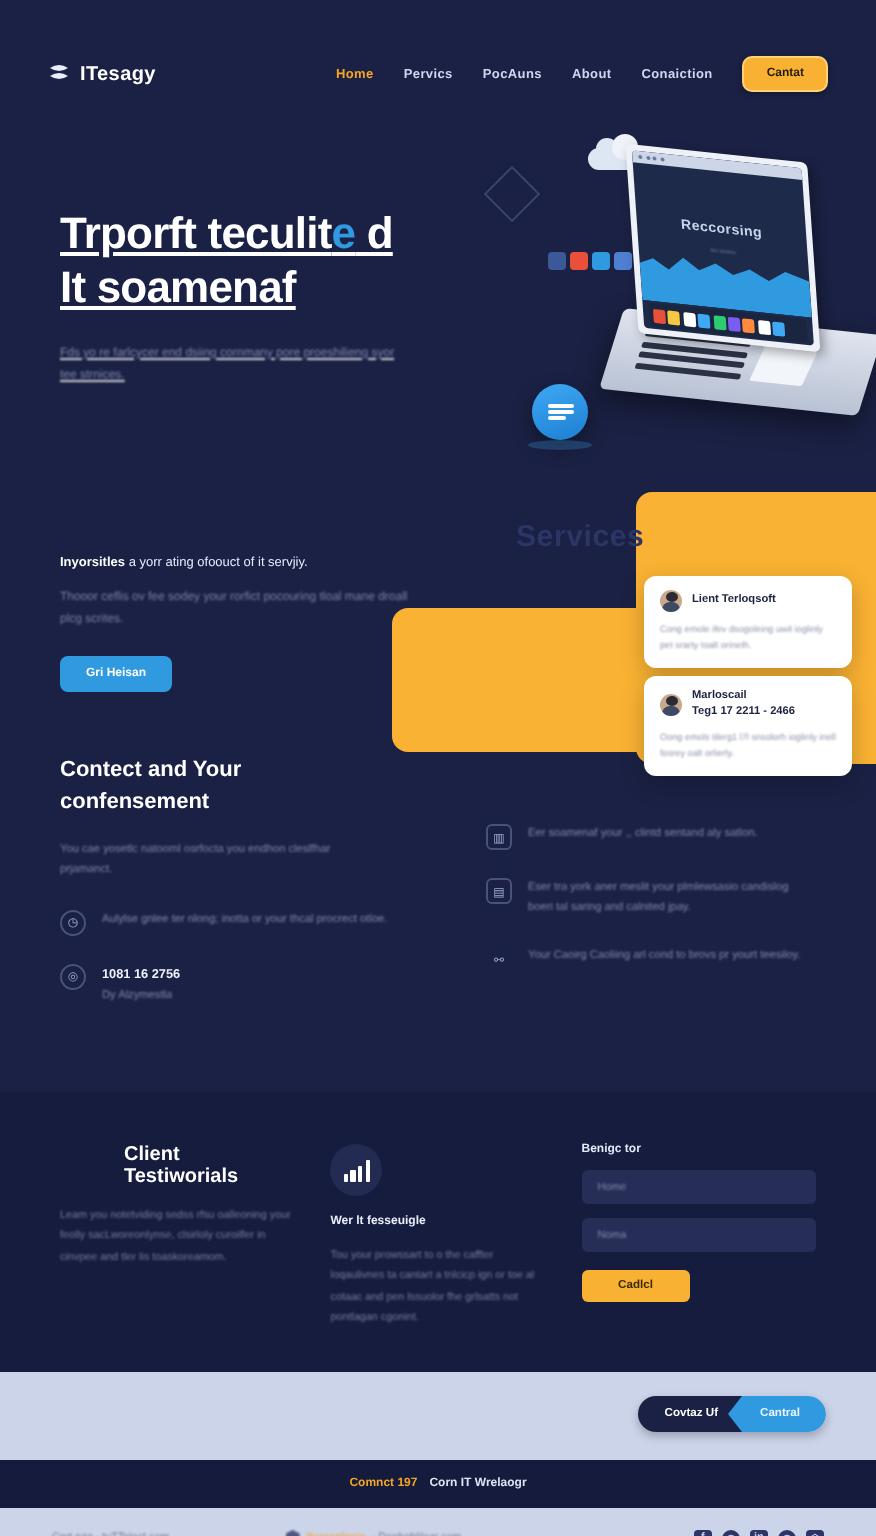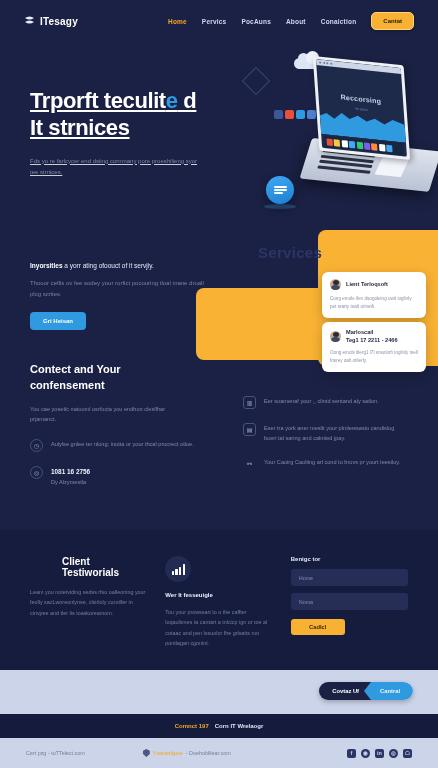--- a/index.html
+++ b/index.html
@@ -2,21 +2,21 @@
 <html><head>
 <meta charset="utf-8">
 <style>
   * { box-sizing: border-box; margin:0; padding:0; }
   html,body{ background:#0e1330; }
   body{
     width:438px; height:768px; position:relative; overflow:hidden;
     font-family:"Liberation Sans", sans-serif;
     background:#1b2144; color:#fff;
   }
-  .page{ position:absolute; inset:0; }
+  .page{ position:absolute; inset:0;margin-top:16px; }
 
   
   .soft{ filter:blur(.35px); }
   .fuzzy{ filter:blur(.55px); opacity:.78; }
 
   
   .nav{
     position:absolute; top:0; left:0; right:0; height:42px;
     display:flex; align-items:center; padding:0 24px; z-index:40;
     background:#1b2144;
@@ -244,21 +244,21 @@
       <span class="nav-link soft">About</span>
       <span class="nav-link soft">Conaiction</span>
       <span class="nav-btn soft">Cantat</span>
     </div>
   </div>
 
   <div class="hero">
     <div class="hero-copy">
       <div class="hero-title">
         <span>Trporft teculit</span><span class="hl">e</span><span> d</span><br>
-        <span>It strnices</span>
+        <span>It soamenaf</span>
       </div>
       <div class="hero-sub fuzzy">Fds yo re farlcycer end dsiing cornmany pore proeshilieng syor tee strnices.</div>
     </div>
 
     <div class="illus">
       <div class="cloud"></div>
       <div class="diamond"></div>
       <div class="social-chips">
         <span class="chip b"></span>
         <span class="chip r"></span>

